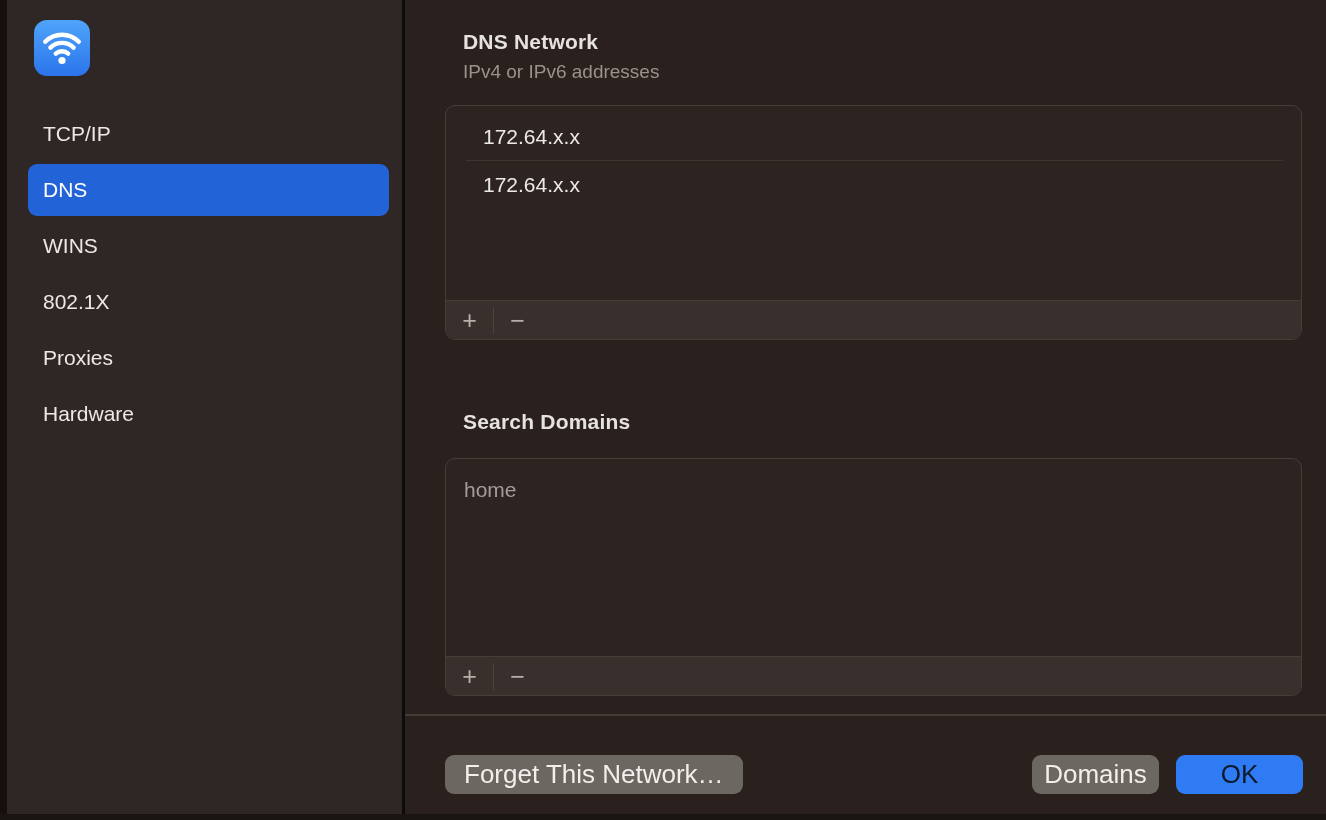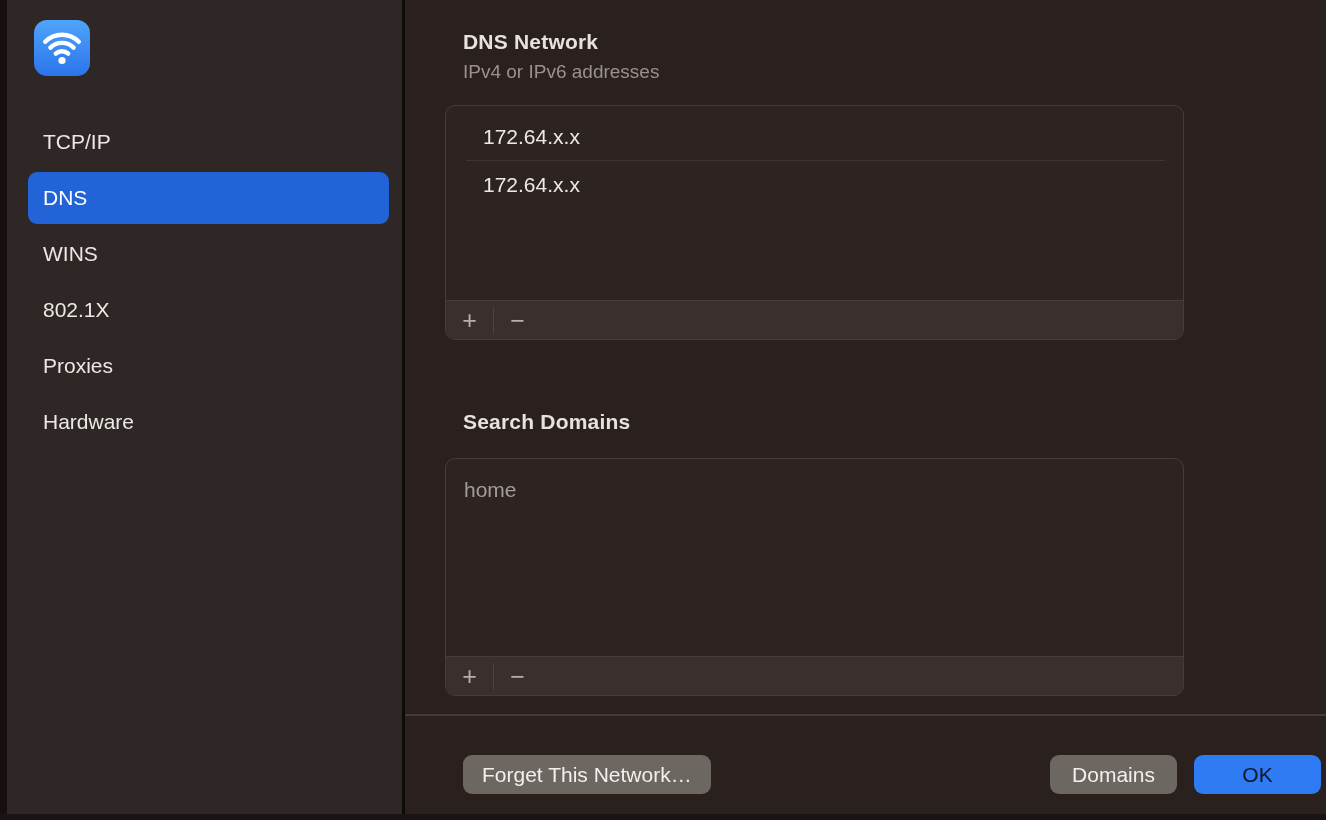--- a/index.html
+++ b/index.html
@@ -21,38 +21,38 @@
   .sidebar { position:absolute; left:7px; top:0; width:395px; height:814px; background:#2e2725; }
 
   .network-header { position:absolute; left:27px; top:20px; display:flex; gap:15px; }
   .wifi-badge { width:56px; height:56px; flex:0 0 auto; }
   .network-meta { padding-top:4px; }
   .network-name { font-size:22px; font-weight:600; color:#e9e5e2; letter-spacing:.2px; }
   .network-status { display:flex; align-items:center; gap:9px; margin-top:7px; }
   .status-dot { width:13px; height:13px; border-radius:50%; background:#32d74b; }
   .status-text { font-size:19px; color:#8f8783; }
 
-  .nav { position:absolute; left:21px; top:116px; width:361px; }
+  .nav { position:absolute; left:21px; top:108px; width:361px; }
   .nav-item {
     height:52px; margin-bottom:4px; display:flex; align-items:center;
     padding-left:15px; font-size:21px; color:#ece8e5; border-radius:9px;
     cursor:default;
   }
   .nav-item.selected { background:#2263d8; color:#ffffff; }
 
   
   .content { position:absolute; left:405px; top:0; width:921px; height:814px; }
 
   .section-title { position:absolute; left:58px; font-size:21px; font-weight:700; color:#e6e2df; letter-spacing:.2px; }
   .dns-title      { top:30px; }
   .dns-subtitle   { position:absolute; left:58px; top:61px; font-size:19px; color:#9a918c; }
   .search-title   { top:410px; }
 
   .listbox {
-    position:absolute; left:40px; width:739px;
+    position:absolute; left:40px; width:857px;
     background:#2d2422; border:1px solid #463d39; border-radius:10px;
   }
   #dns-box    { top:105px; height:235px; }
   #search-box { top:458px; height:238px; }
 
   .rows { padding-top:7px; }
   .row {
     height:47px; display:flex; align-items:center;
     font-size:21px; color:#eceae7;
   }
@@ -71,21 +71,21 @@
     font-size:25px; font-weight:300; color:#b6afaa; cursor:default;
   }
   .pm-sep { width:1px; height:27px; background:#4a423d; }
 
   .content-divider { position:absolute; left:0; top:714px; width:921px; height:2px; background:#443b36; }
 
   
   .btn {
     position:absolute; top:755px; height:39px;
     display:flex; align-items:center; justify-content:center;
-    border-radius:9px; font-size:21px; color:#f2efec; cursor:default;margin-left:18px;
+    border-radius:9px; font-size:26px; color:#f2efec; cursor:default;
   }
   .forget-btn { left:40px;  padding:0 19px; background:#6d6762; }
   .cancel-btn { left:627px; width:127px;    background:#6d6762; }
   .ok-btn     { left:771px; width:127px;    background:#2e7bf4; color:#0f172a; }
 </style>
 </head>
 <body>
 
 <div class="left-edge"></div>
 

